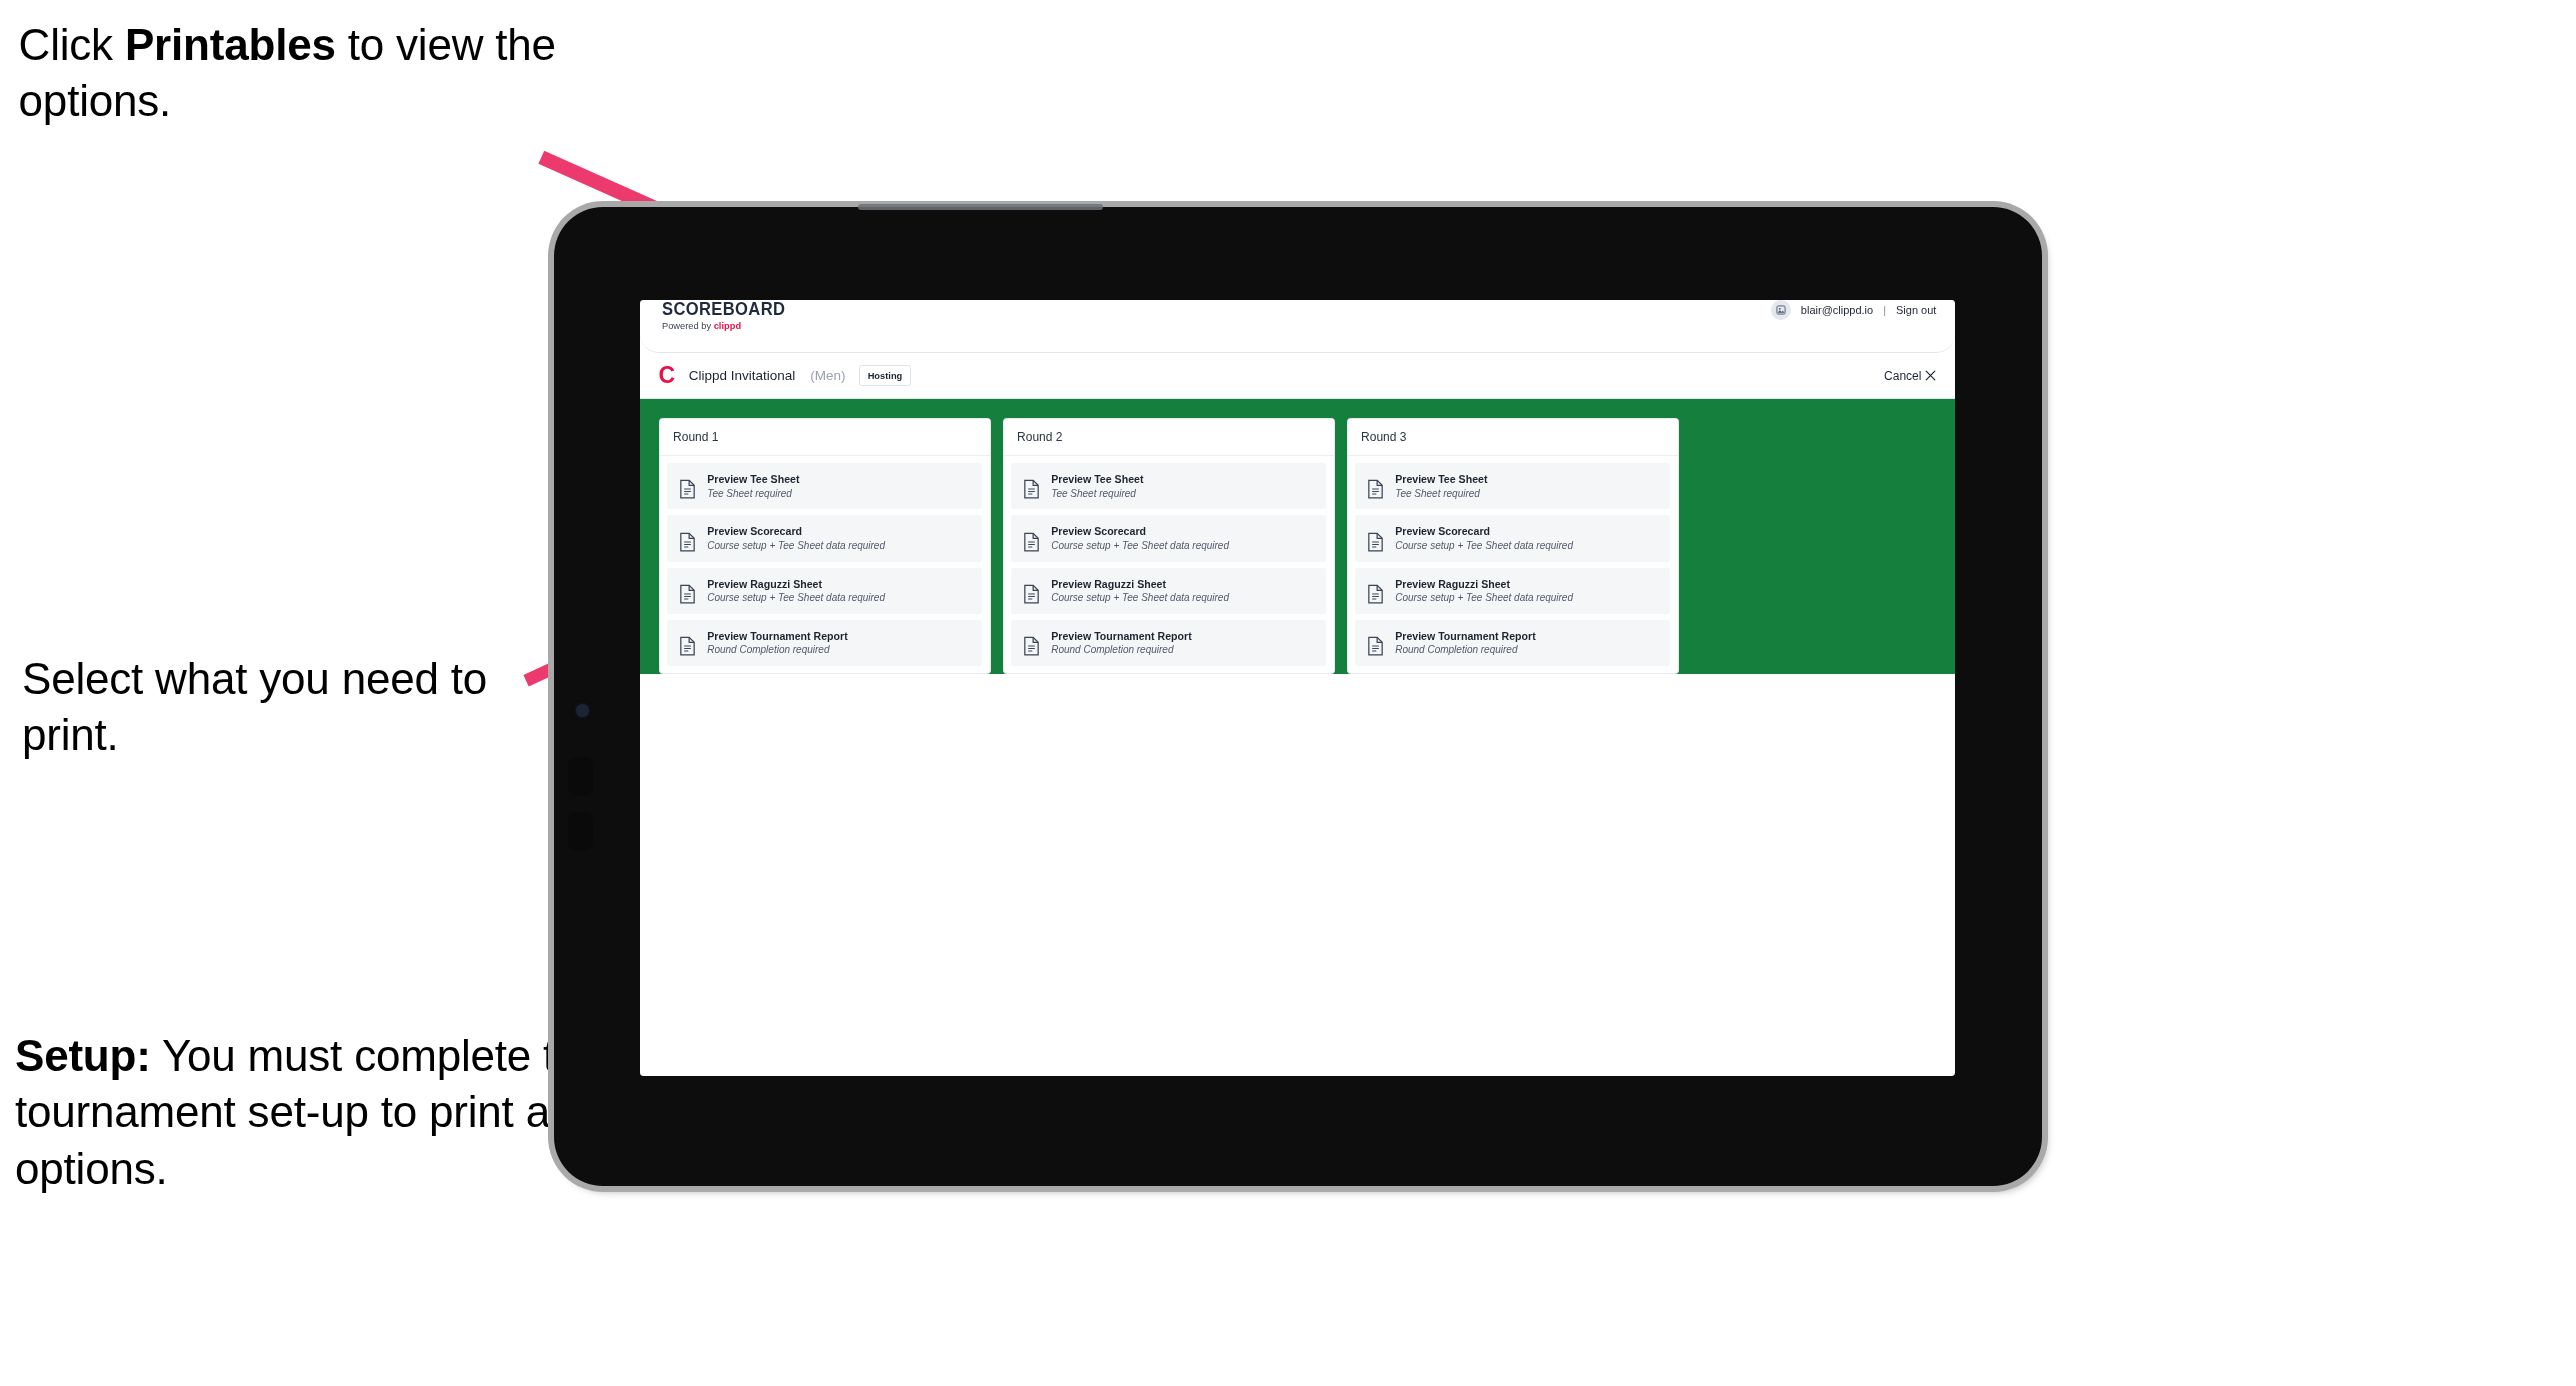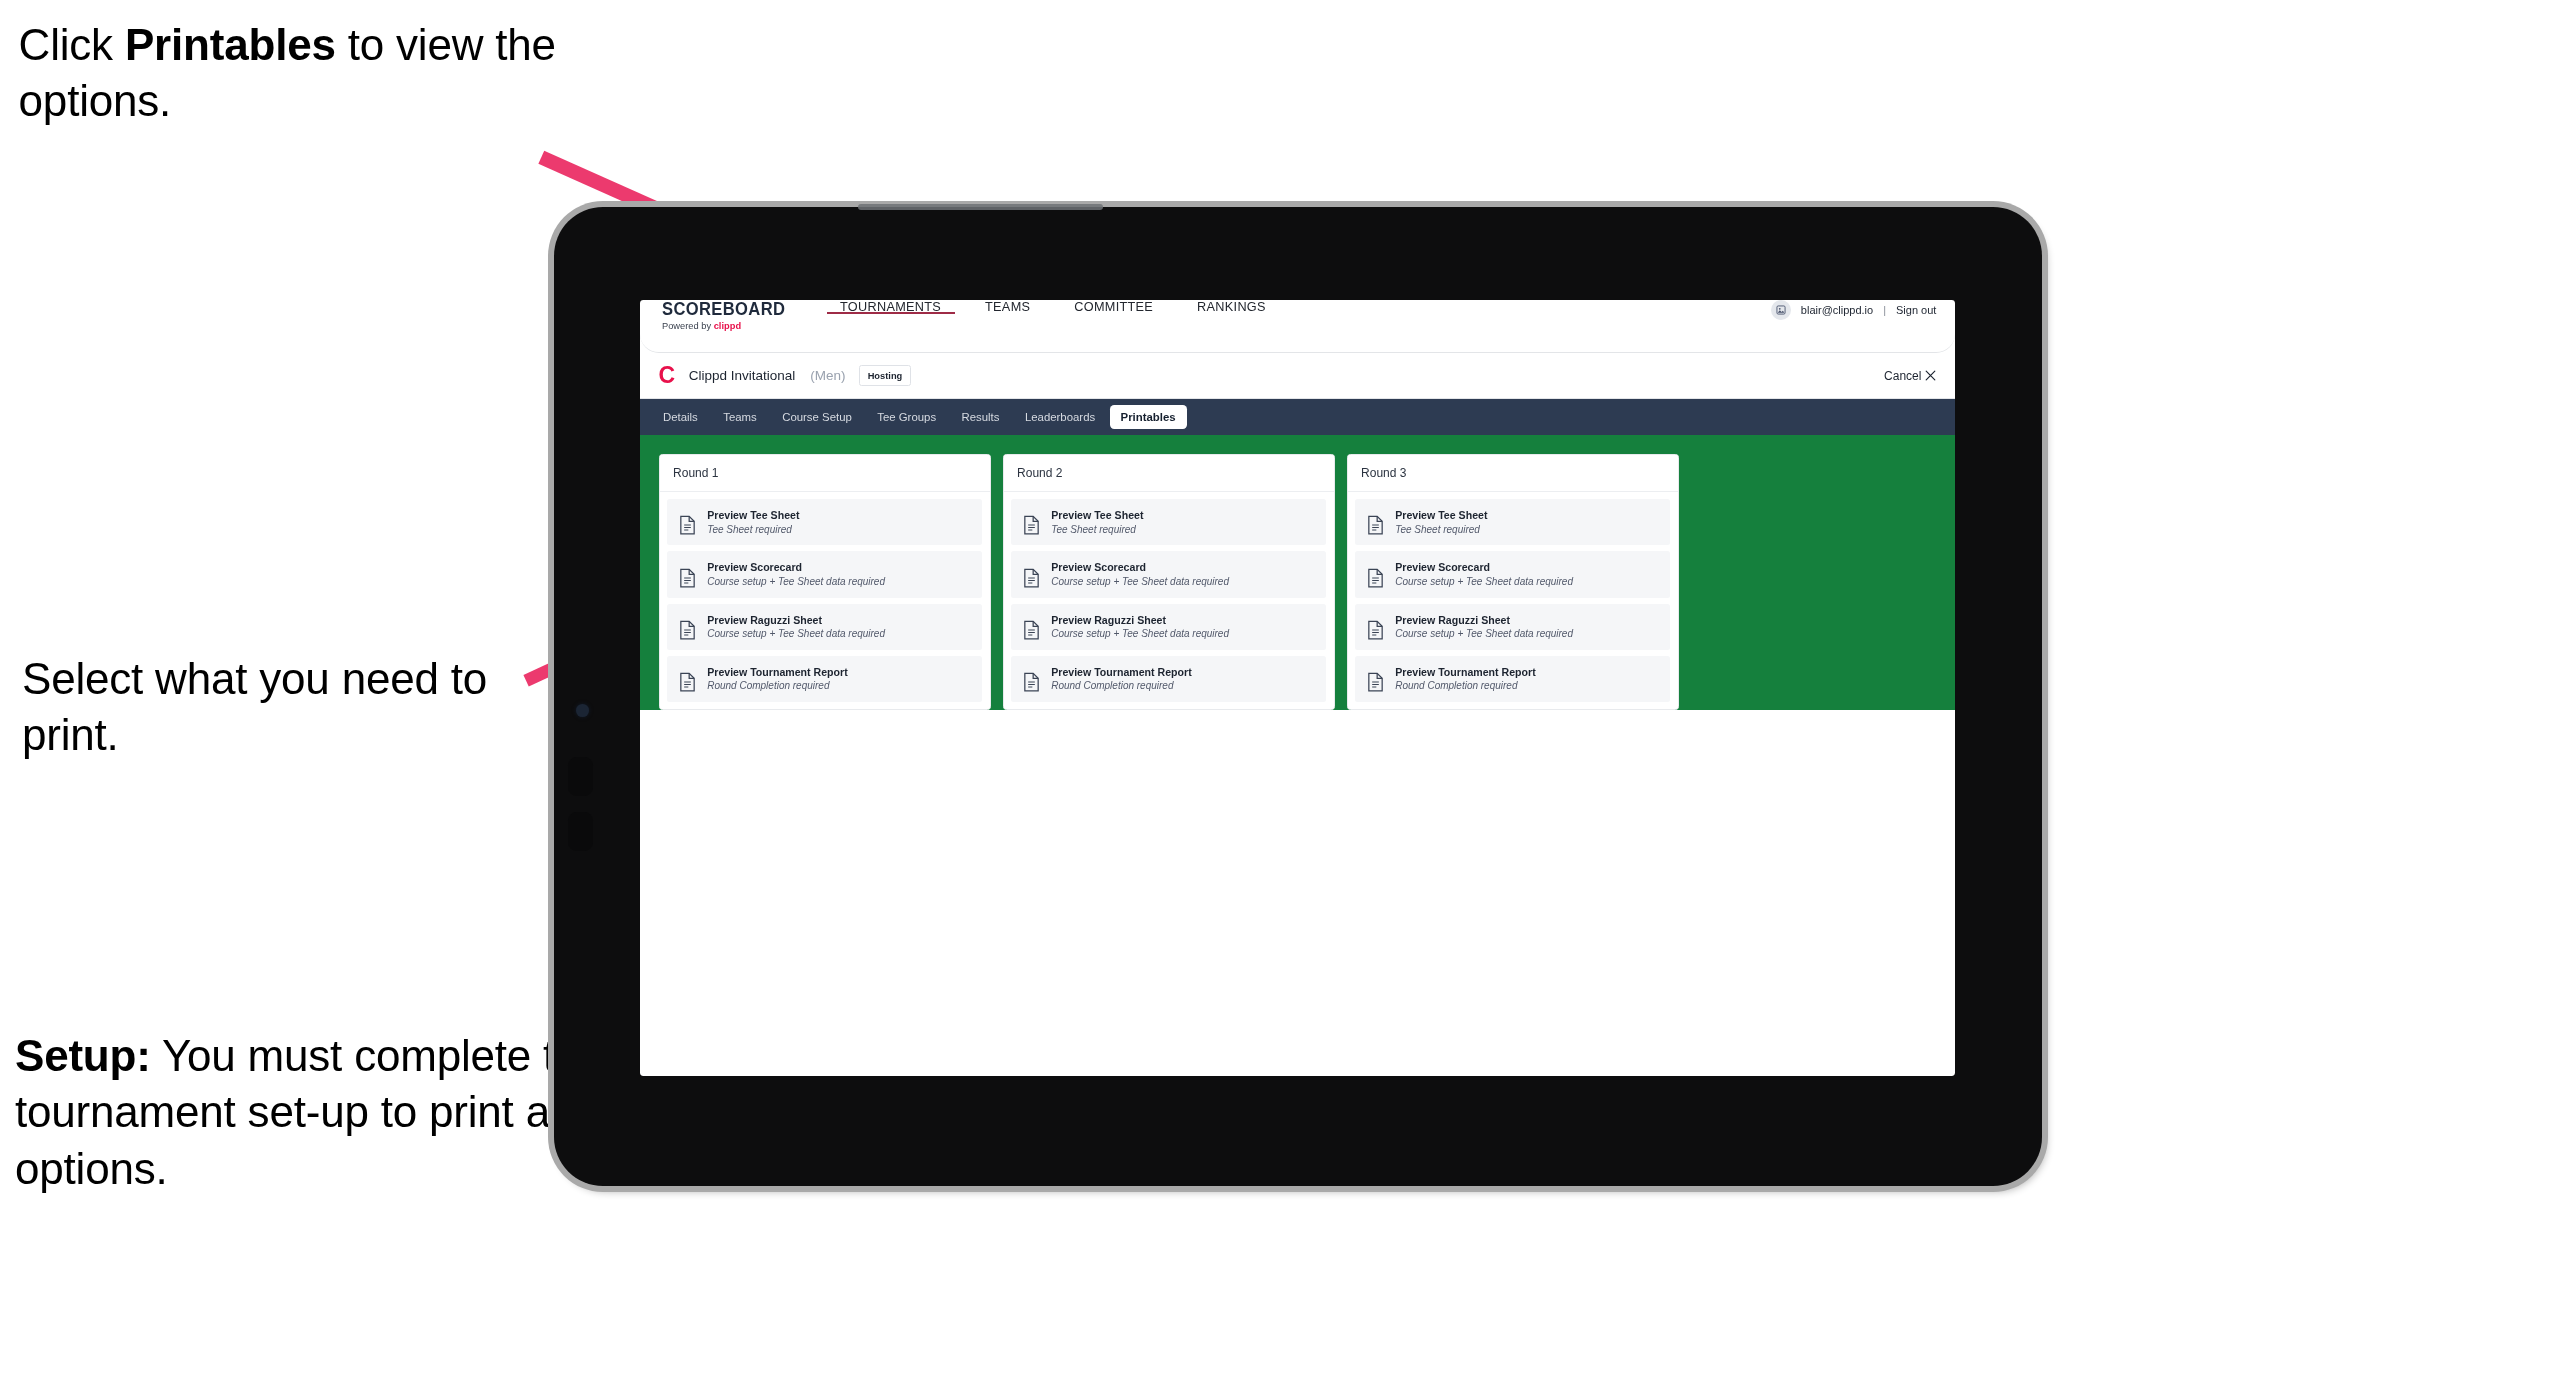--- a/index.html
+++ b/index.html
@@ -210,34 +210,20 @@
   <div id="screen">
 
     <div id="appbar">
       <div id="brand">
         <div id="brand-title">SCOREBOARD</div>
         <div id="brand-sub">
           <span>Powered by </span><span class="clippd-word">clippd</span>
         </div>
       </div>
 
-      <nav class="topnav">
-        <div class="topnav-item active">
-          <span>TOURNAMENTS</span>
-        </div>
-        <div class="topnav-item">
-          <span>TEAMS</span>
-        </div>
-        <div class="topnav-item">
-          <span>COMMITTEE</span>
-        </div>
-        <div class="topnav-item">
-          <span>RANKINGS</span>
-        </div>
-      </nav>
 
       <div id="appbar-right">
         <div id="avatar">
           <svg width="10" height="10" viewBox="0 0 16 16">
             <rect x="1.5" y="1.5" width="13" height="13" rx="2" fill="none" stroke="#46506a" stroke-width="1.4"></rect>
             <circle cx="6" cy="6" r="1.4" fill="#46506a"></circle>
             <path d="M2.6 12.4l3.6-4 2.6 2.6 2.2-2 2.4 3.4z" fill="#46506a"></path>
           </svg>
         </div>
         <span id="user-email">blair@clippd.io</span>
@@ -252,29 +238,20 @@
       <span id="tourn-gender">(Men)</span>
       <span id="hosting-badge">Hosting</span>
       <div id="tournbar-right">
         <span id="cancel-label">Cancel</span>
         <svg width="11" height="11" viewBox="0 0 14 14">
           <path d="M1.5 1.5L12.5 12.5M12.5 1.5L1.5 12.5" stroke="#1d2430" stroke-width="1.5" stroke-linecap="round"></path>
         </svg>
       </div>
     </div>
 
-    <div id="tabstrip">
-      <div class="tab"><span>Details</span></div>
-      <div class="tab"><span>Teams</span></div>
-      <div class="tab"><span>Course Setup</span></div>
-      <div class="tab"><span>Tee Groups</span></div>
-      <div class="tab"><span>Results</span></div>
-      <div class="tab"><span>Leaderboards</span></div>
-      <div class="tab active"><span>Printables</span></div>
-    </div>
 
     <div id="content">
 
       <div class="round-col">
         <div class="round-head">Round 1</div>
         <div class="round-body">
           <div class="doc-row">
             <svg class="doc-icon" viewBox="0 0 20 24">
                 <path d="M2 1.5h10l6 6v15H2z" fill="none" stroke="#3b4455" stroke-width="1.5"></path>
                 <path d="M12 1.5v6h6" fill="none" stroke="#3b4455" stroke-width="1.5"></path>

